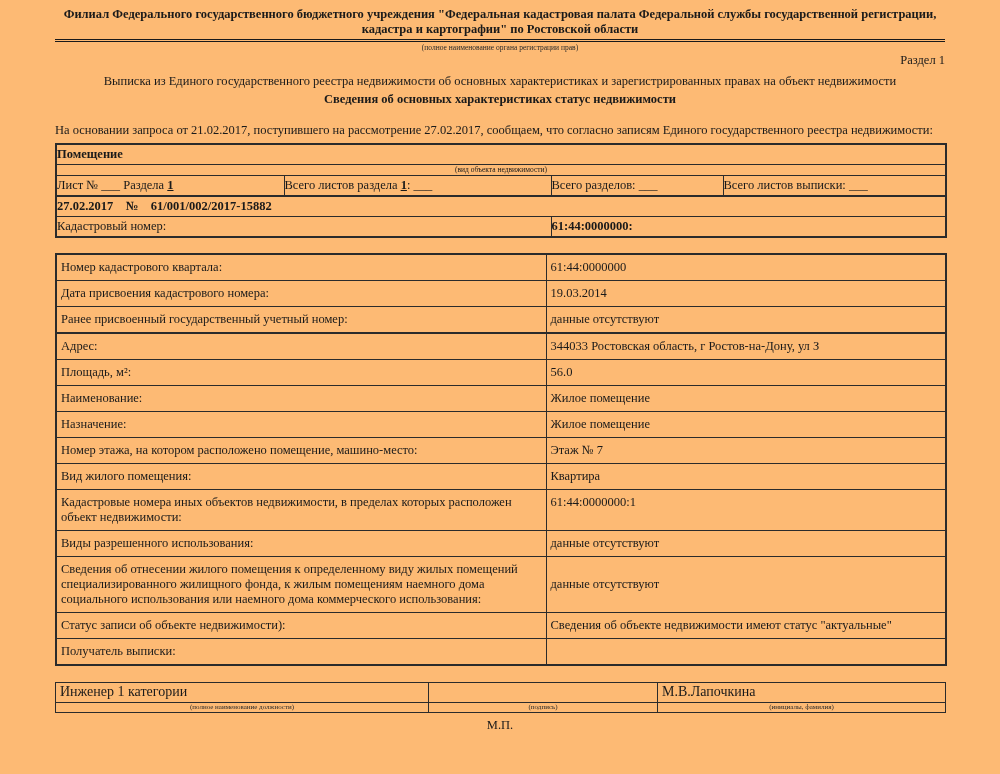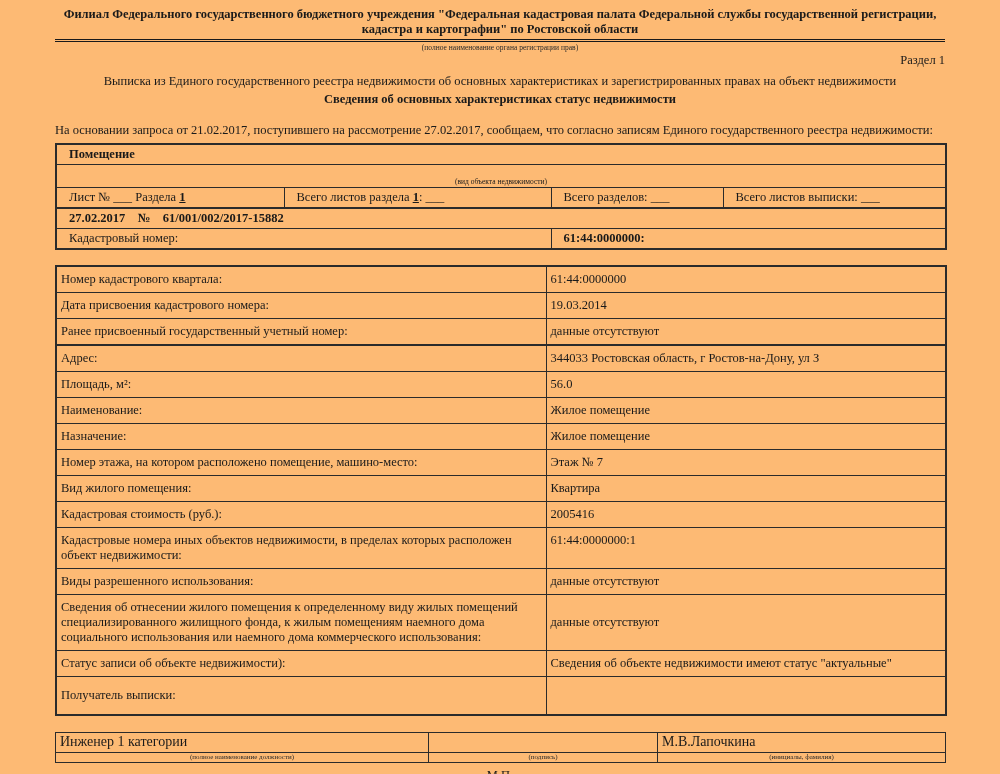--- a/index.html
+++ b/index.html
@@ -19,36 +19,36 @@
   .org-cap { text-align: center; font-size: 7.5px; margin-top: 1px; color: #2a2a2a; }
   .section { text-align: right; font-size: 12.5px; margin-top: 1px; }
   .subtitle { text-align: center; font-size: 12.5px; margin-top: 6px; }
   .subtitle-b { text-align: center; font-size: 12.5px; font-weight: bold; margin-top: 3px; }
   .request { font-size: 12.5px; margin: 16px 0 5px 0; }
 
   table { border-collapse: collapse; width: 100%; table-layout: fixed; }
   .tbl { border: 2px solid #2b2b2b; }
   td {
     border: 1px solid #2b2b2b;
-    padding: 2px 12px;
+    padding: 2px 0;
     font-size: 12.5px; line-height: 1.2;
     vertical-align: middle;
     overflow: hidden;
   }
   .bold { font-weight: bold; }
   .u1 { font-weight: bold; text-decoration: underline; }
   .pre { white-space: pre; }
-  .caption-cell { font-size: 7.5px; text-align: center; padding: 12px 2px 1px 2px; }
+  .caption-cell { font-size: 7.5px; text-align: center; padding: 0 2px 1px 2px; }
   .thick-top td { border-top-width: 2px; }
   .thick-bottom td { border-bottom-width: 2px; }
 
   .details { margin-top: 15px; }
   .details td { padding: 5px 4px; }
   .va-top { vertical-align: top; }
-  .empty-row td { height: 39px; }
+  .empty-row td { height: 27px; }
 
   .sig { margin-top: 16px; }
   .sig-val { font-size: 14px; padding: 1px 4px; height: 18px; }
   .sig-cap { font-size: 7px; text-align: center; padding: 0 2px 1px 2px; color: #2a2a2a; }
   .stamp { text-align: center; font-size: 12.5px; margin-top: 5px; }
 </style>
 </head>
 <body>
 
 <div class="page">
@@ -127,24 +127,20 @@
     </tr>
     <tr>
       <td>Номер этажа, на котором расположено помещение, машино-место:</td>
       <td>Этаж № 7</td>
     </tr>
     <tr>
       <td>Вид жилого помещения:</td>
       <td>Квартира</td>
     </tr>
     <tr>
-      <td>Кадастровая стоимость (руб.):</td>
-      <td>2005416</td>
-    </tr>
-    <tr>
       <td>Кадастровые номера иных объектов недвижимости, в пределах которых расположен объект недвижимости:</td>
       <td class="va-top">61:44:0000000:1</td>
     </tr>
     <tr>
       <td>Виды разрешенного использования:</td>
       <td>данные отсутствуют</td>
     </tr>
     <tr>
       <td>Сведения об отнесении жилого помещения к определенному виду жилых помещений специализированного жилищного фонда, к жилым помещениям наемного дома социального использования или наемного дома коммерческого использования:</td>
       <td>данные отсутствуют</td>

